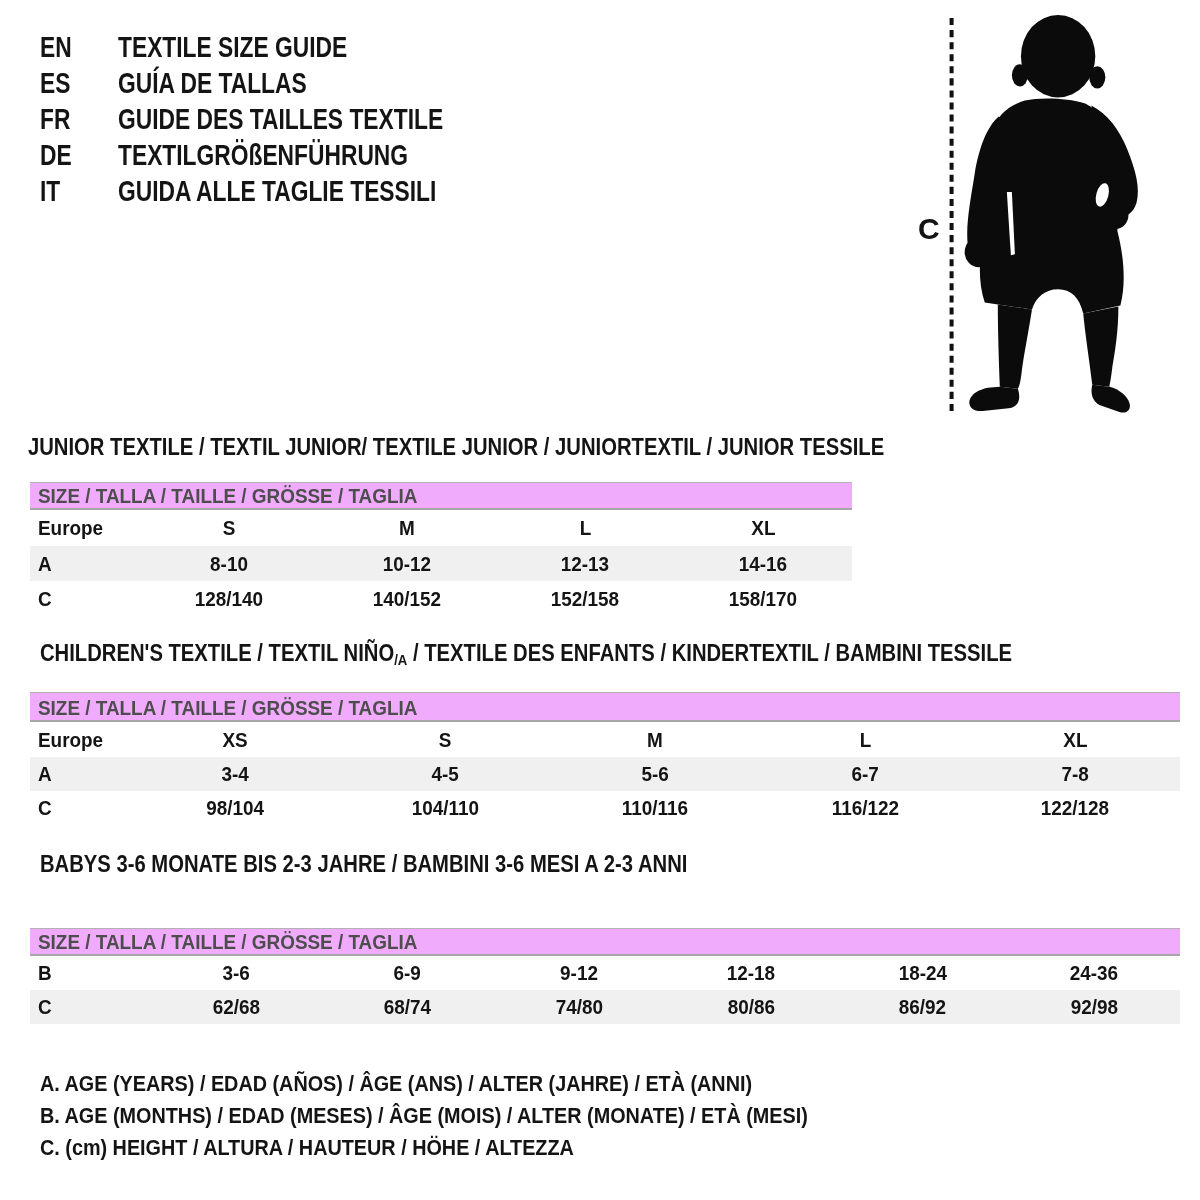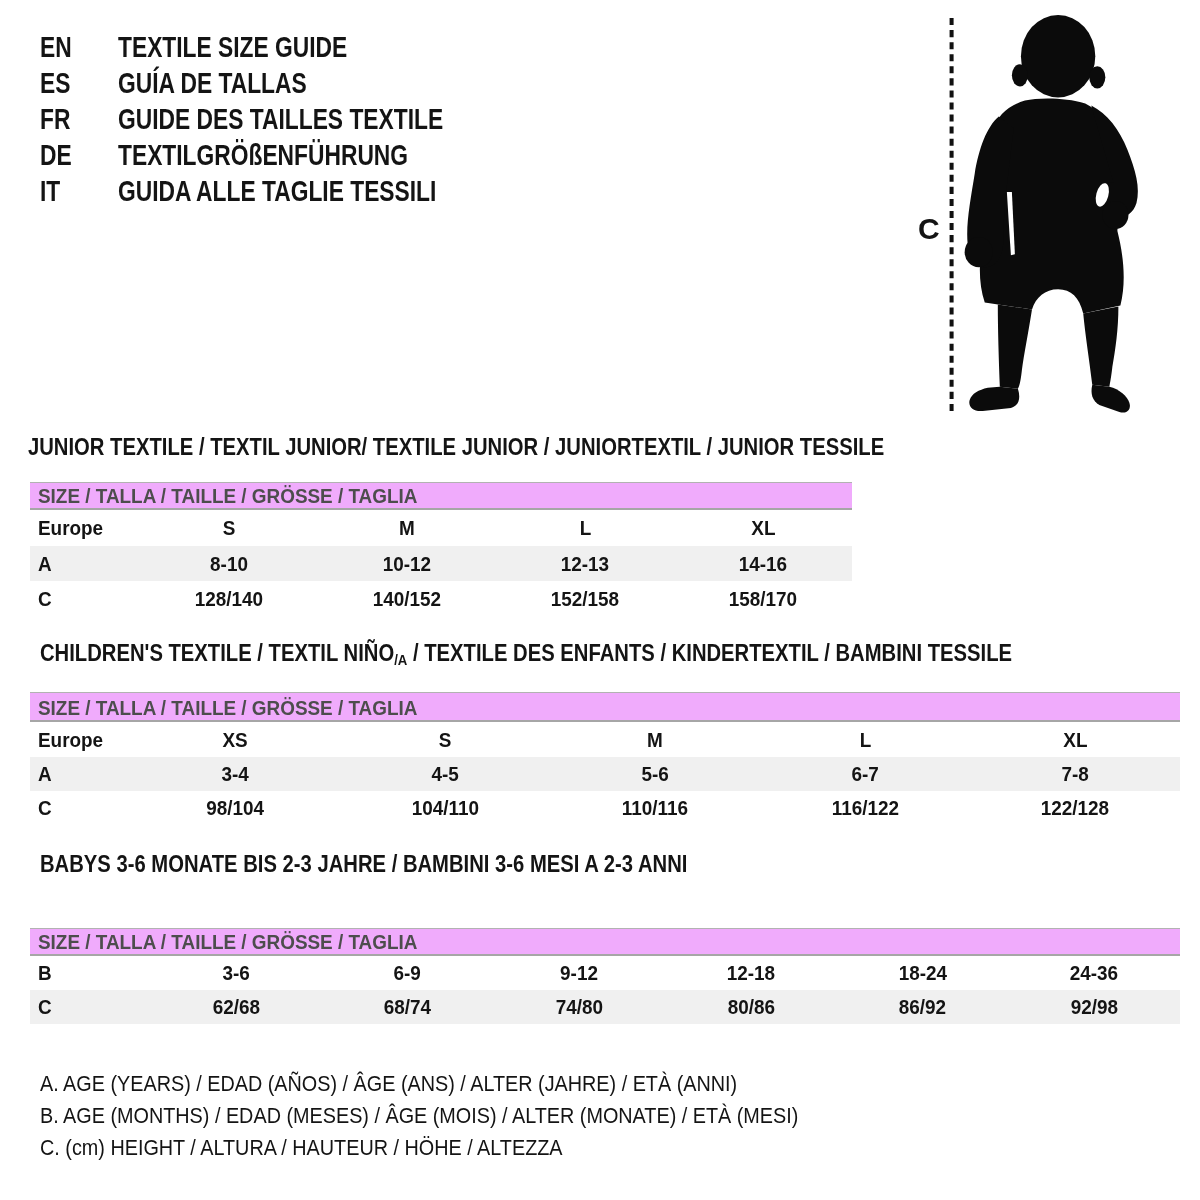--- a/index.html
+++ b/index.html
@@ -35,21 +35,21 @@
   .trow { display:flex; align-items:center; font-weight:700; font-size:21px; }
   .trow.shaded { background:#f0f0f0; }
   .trow .lbl { padding-left:8px; text-align:left; }
   .trow .val { flex:1; text-align:center; }
   .trow .cond { transform:scaleX(0.9); }
   .junior  .lbl { width:110px; }
   .children .lbl { width:100px; }
   .babies  .lbl { width:120px; }
 
   
-  .legend-line { height:32px; font-weight:400; font-size:22px; }
+  .legend-line { height:32px; font-weight:700; font-size:22px; }
   .legend-line .cond { transform:scaleX(0.9); }
 </style>
 </head>
 <body>
 
 <div class="abs lang-block">
   <div class="lang-row">
     <span class="lang-code"><span class="cond">EN</span></span>
     <span class="cond">TEXTILE SIZE GUIDE</span>
   </div>

